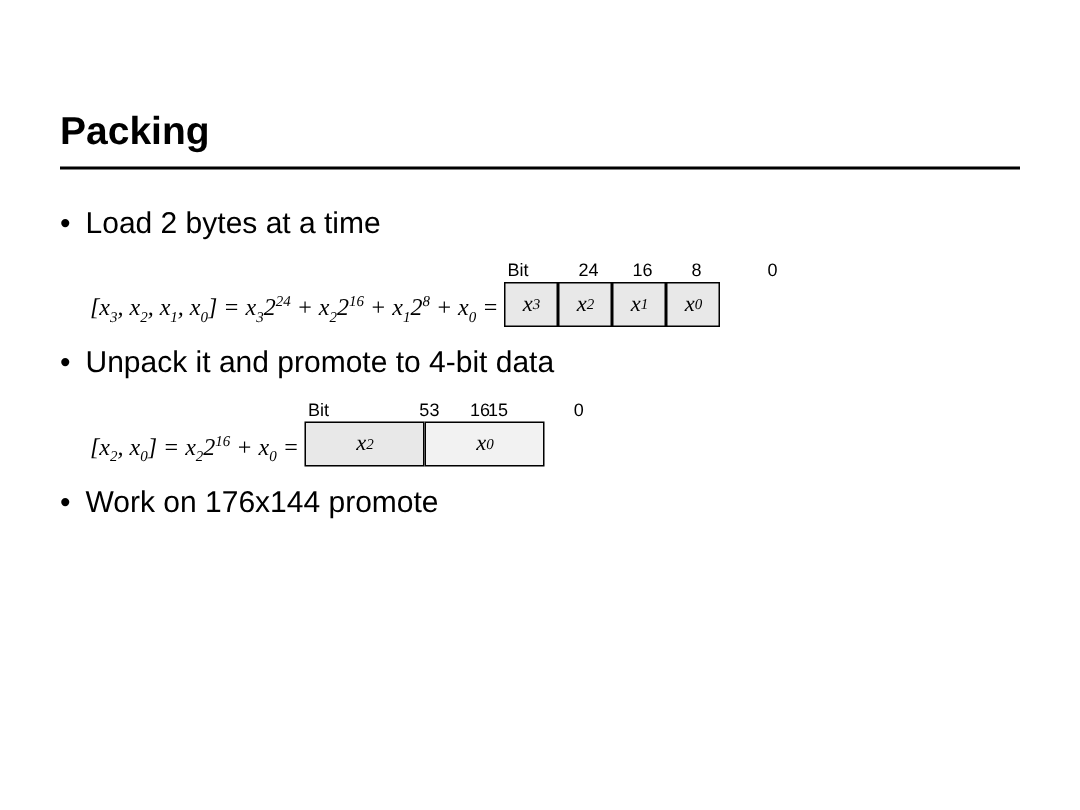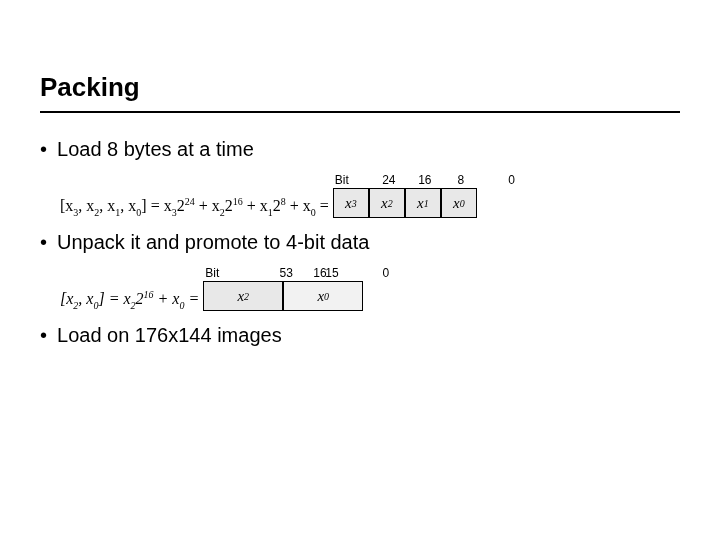--- a/index.html
+++ b/index.html
@@ -97,26 +97,26 @@
   </style>
 </head>
 <body>
 
 <div class="page-container">
 
   <div class="page-title">Packing</div>
 
   <div class="bullet-item">
     <span class="bullet-dot">•</span>
-    <span class="bullet-text">Load 8 bytes at a time</span>
+    <span class="bullet-text">Load 2 bytes at a time</span>
   </div>
 
   <div class="diagram-container">
 
-    <div style="font-family:'Times New Roman',Times,serif; font-size:16px; white-space:nowrap;">
+    <div style="font-family:'Times New Roman',Times,serif; font-size:16px; font-style:italic; white-space:nowrap;">
       [x<sub>3</sub>, x<sub>2</sub>, x<sub>1</sub>, x<sub>0</sub>] = x<sub>3</sub>2<sup>24</sup> + x<sub>2</sub>2<sup>16</sup> + x<sub>1</sub>2<sup>8</sup> + x<sub>0</sub> =
     </div>
 
     <div style="display:flex; flex-direction:column; align-items:flex-start;">
 
       <div style="display:flex; align-items:center; font-size:12px; margin-bottom:1px; padding-left:2px;">
         <span style="width:36px; text-align:left;">Bit</span>
         <span style="width:36px; text-align:center;">24</span>
         <span style="width:36px; text-align:center;">16</span>
         <span style="width:36px; text-align:center;">8</span>
@@ -155,15 +155,15 @@
 
       <div style="display:flex;">
         <div class="cell-box-light" style="width:80px; height:30px;">x<sub>2</sub></div>
         <div class="cell-box-lighter" style="width:80px; height:30px;">x<sub>0</sub></div>
       </div>
     </div>
   </div>
 
   <div class="bullet-item" style="margin-top:10px;">
     <span class="bullet-dot">•</span>
-    <span class="bullet-text">Load on 176x144 images</span>
+    <span class="bullet-text">Work on 176x144 promote</span>
   </div>
 </div>
 
 </body></html>

